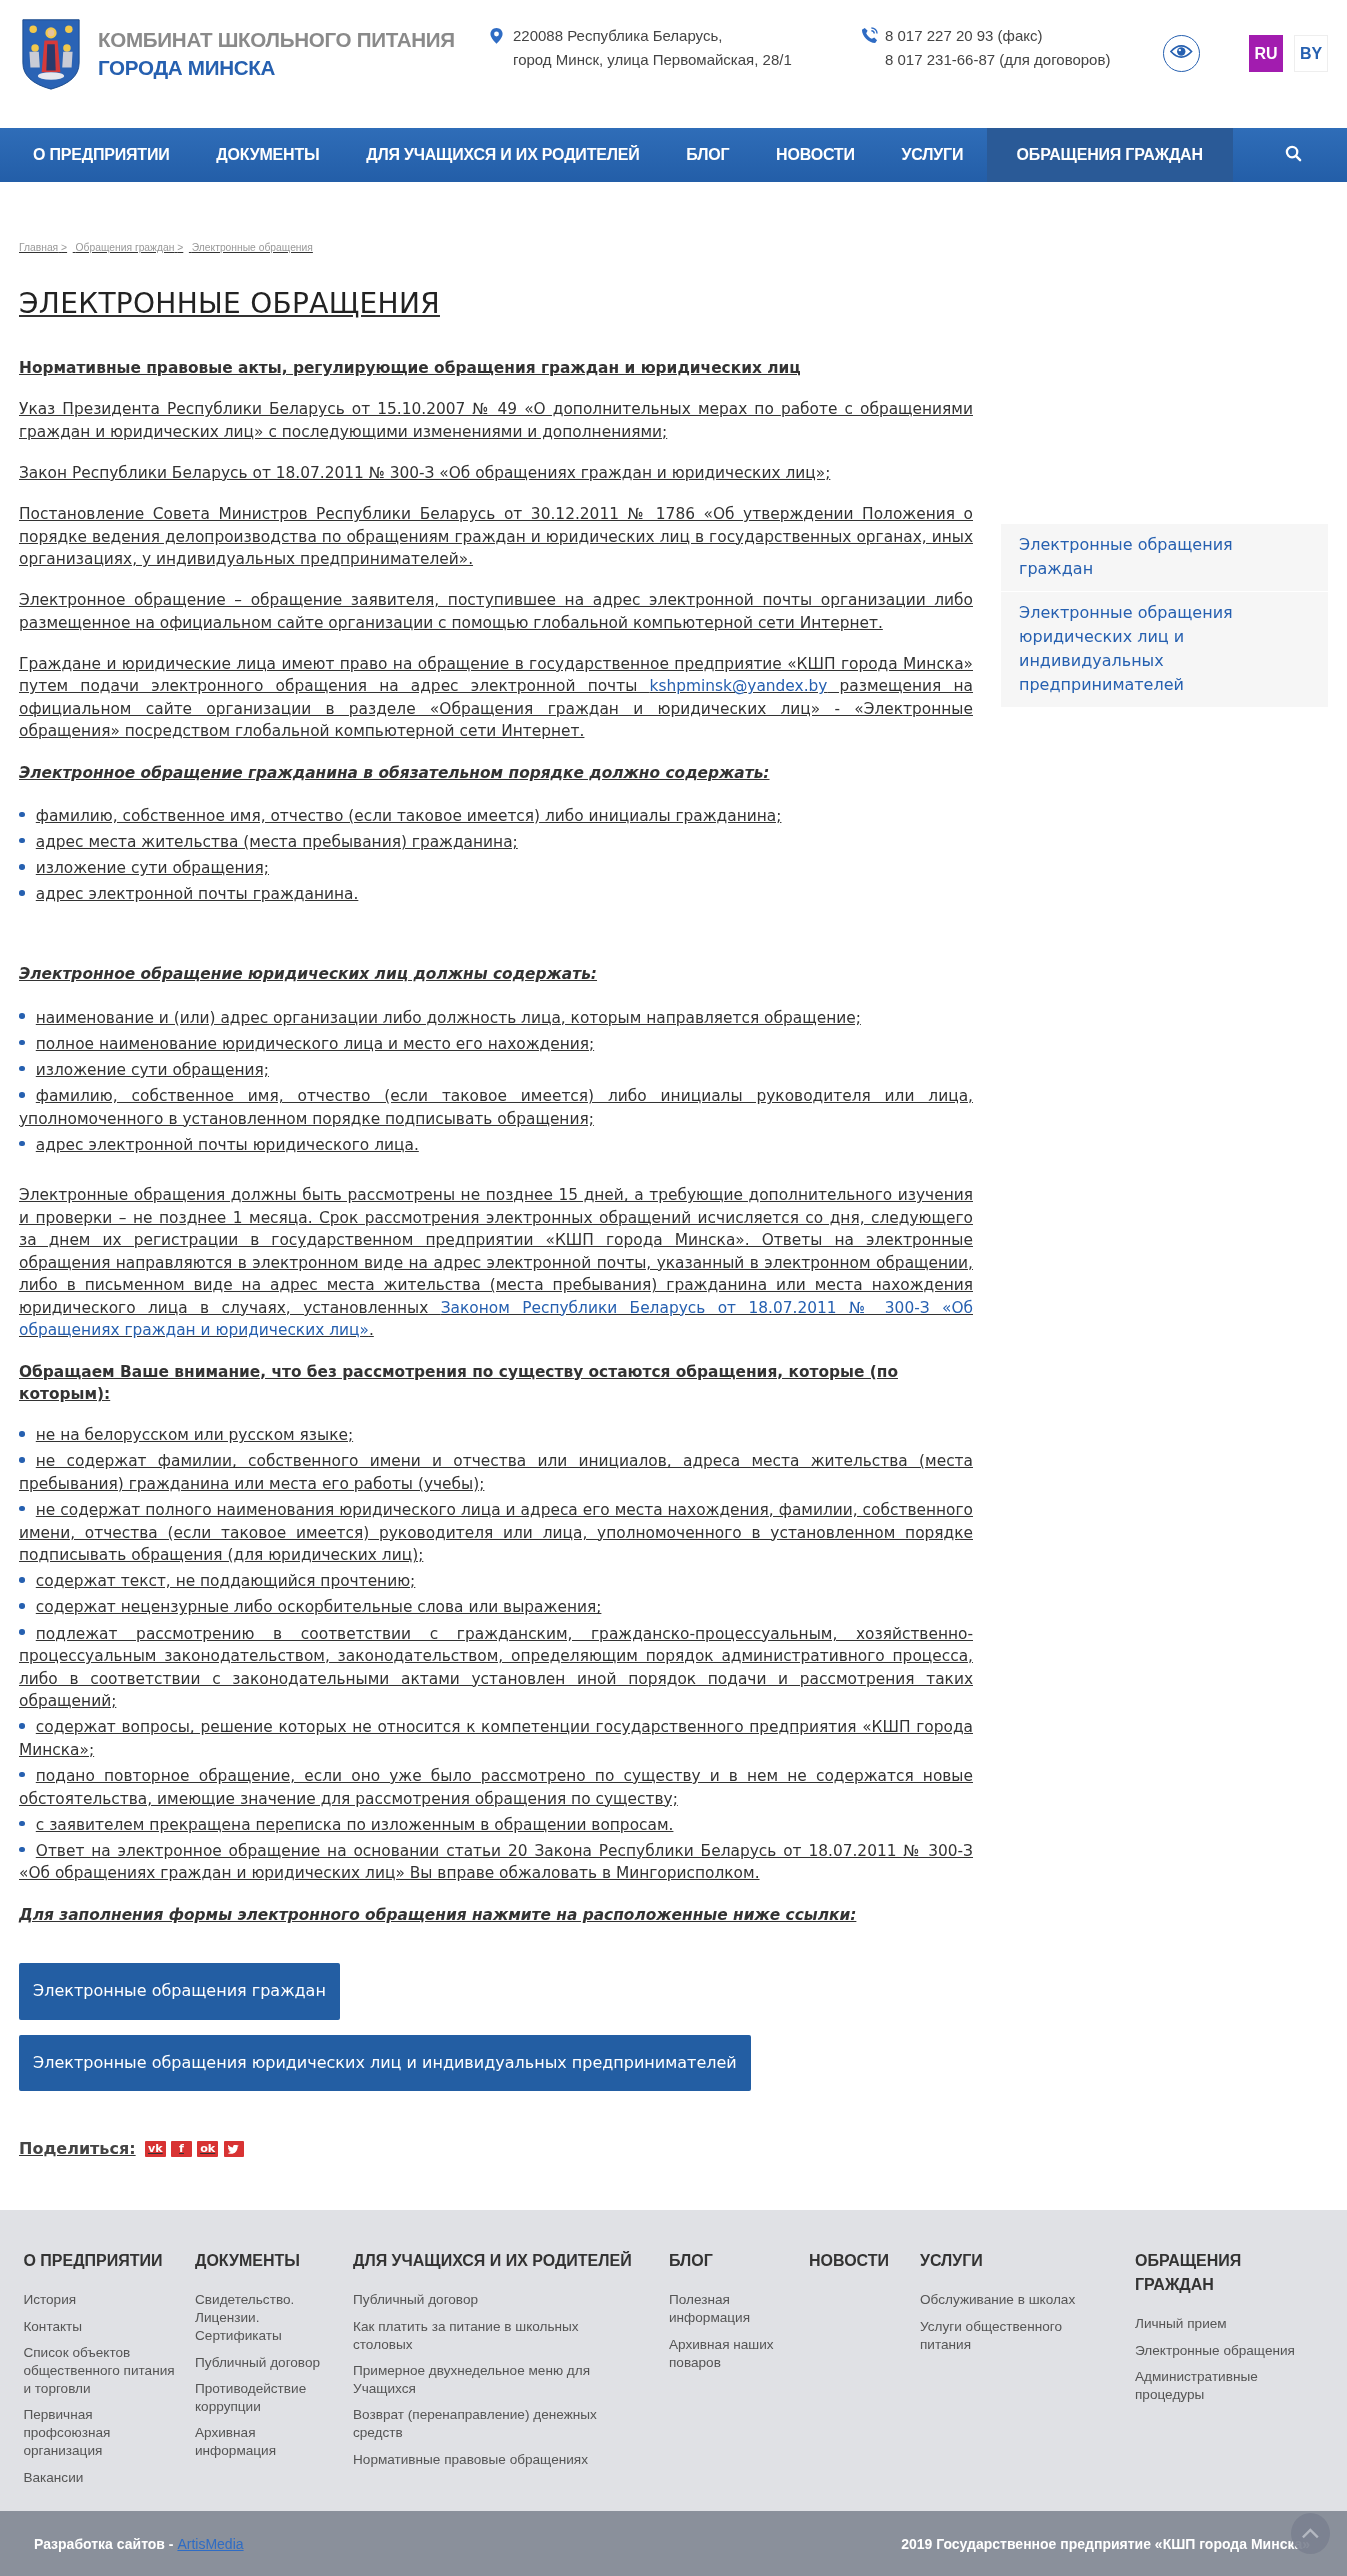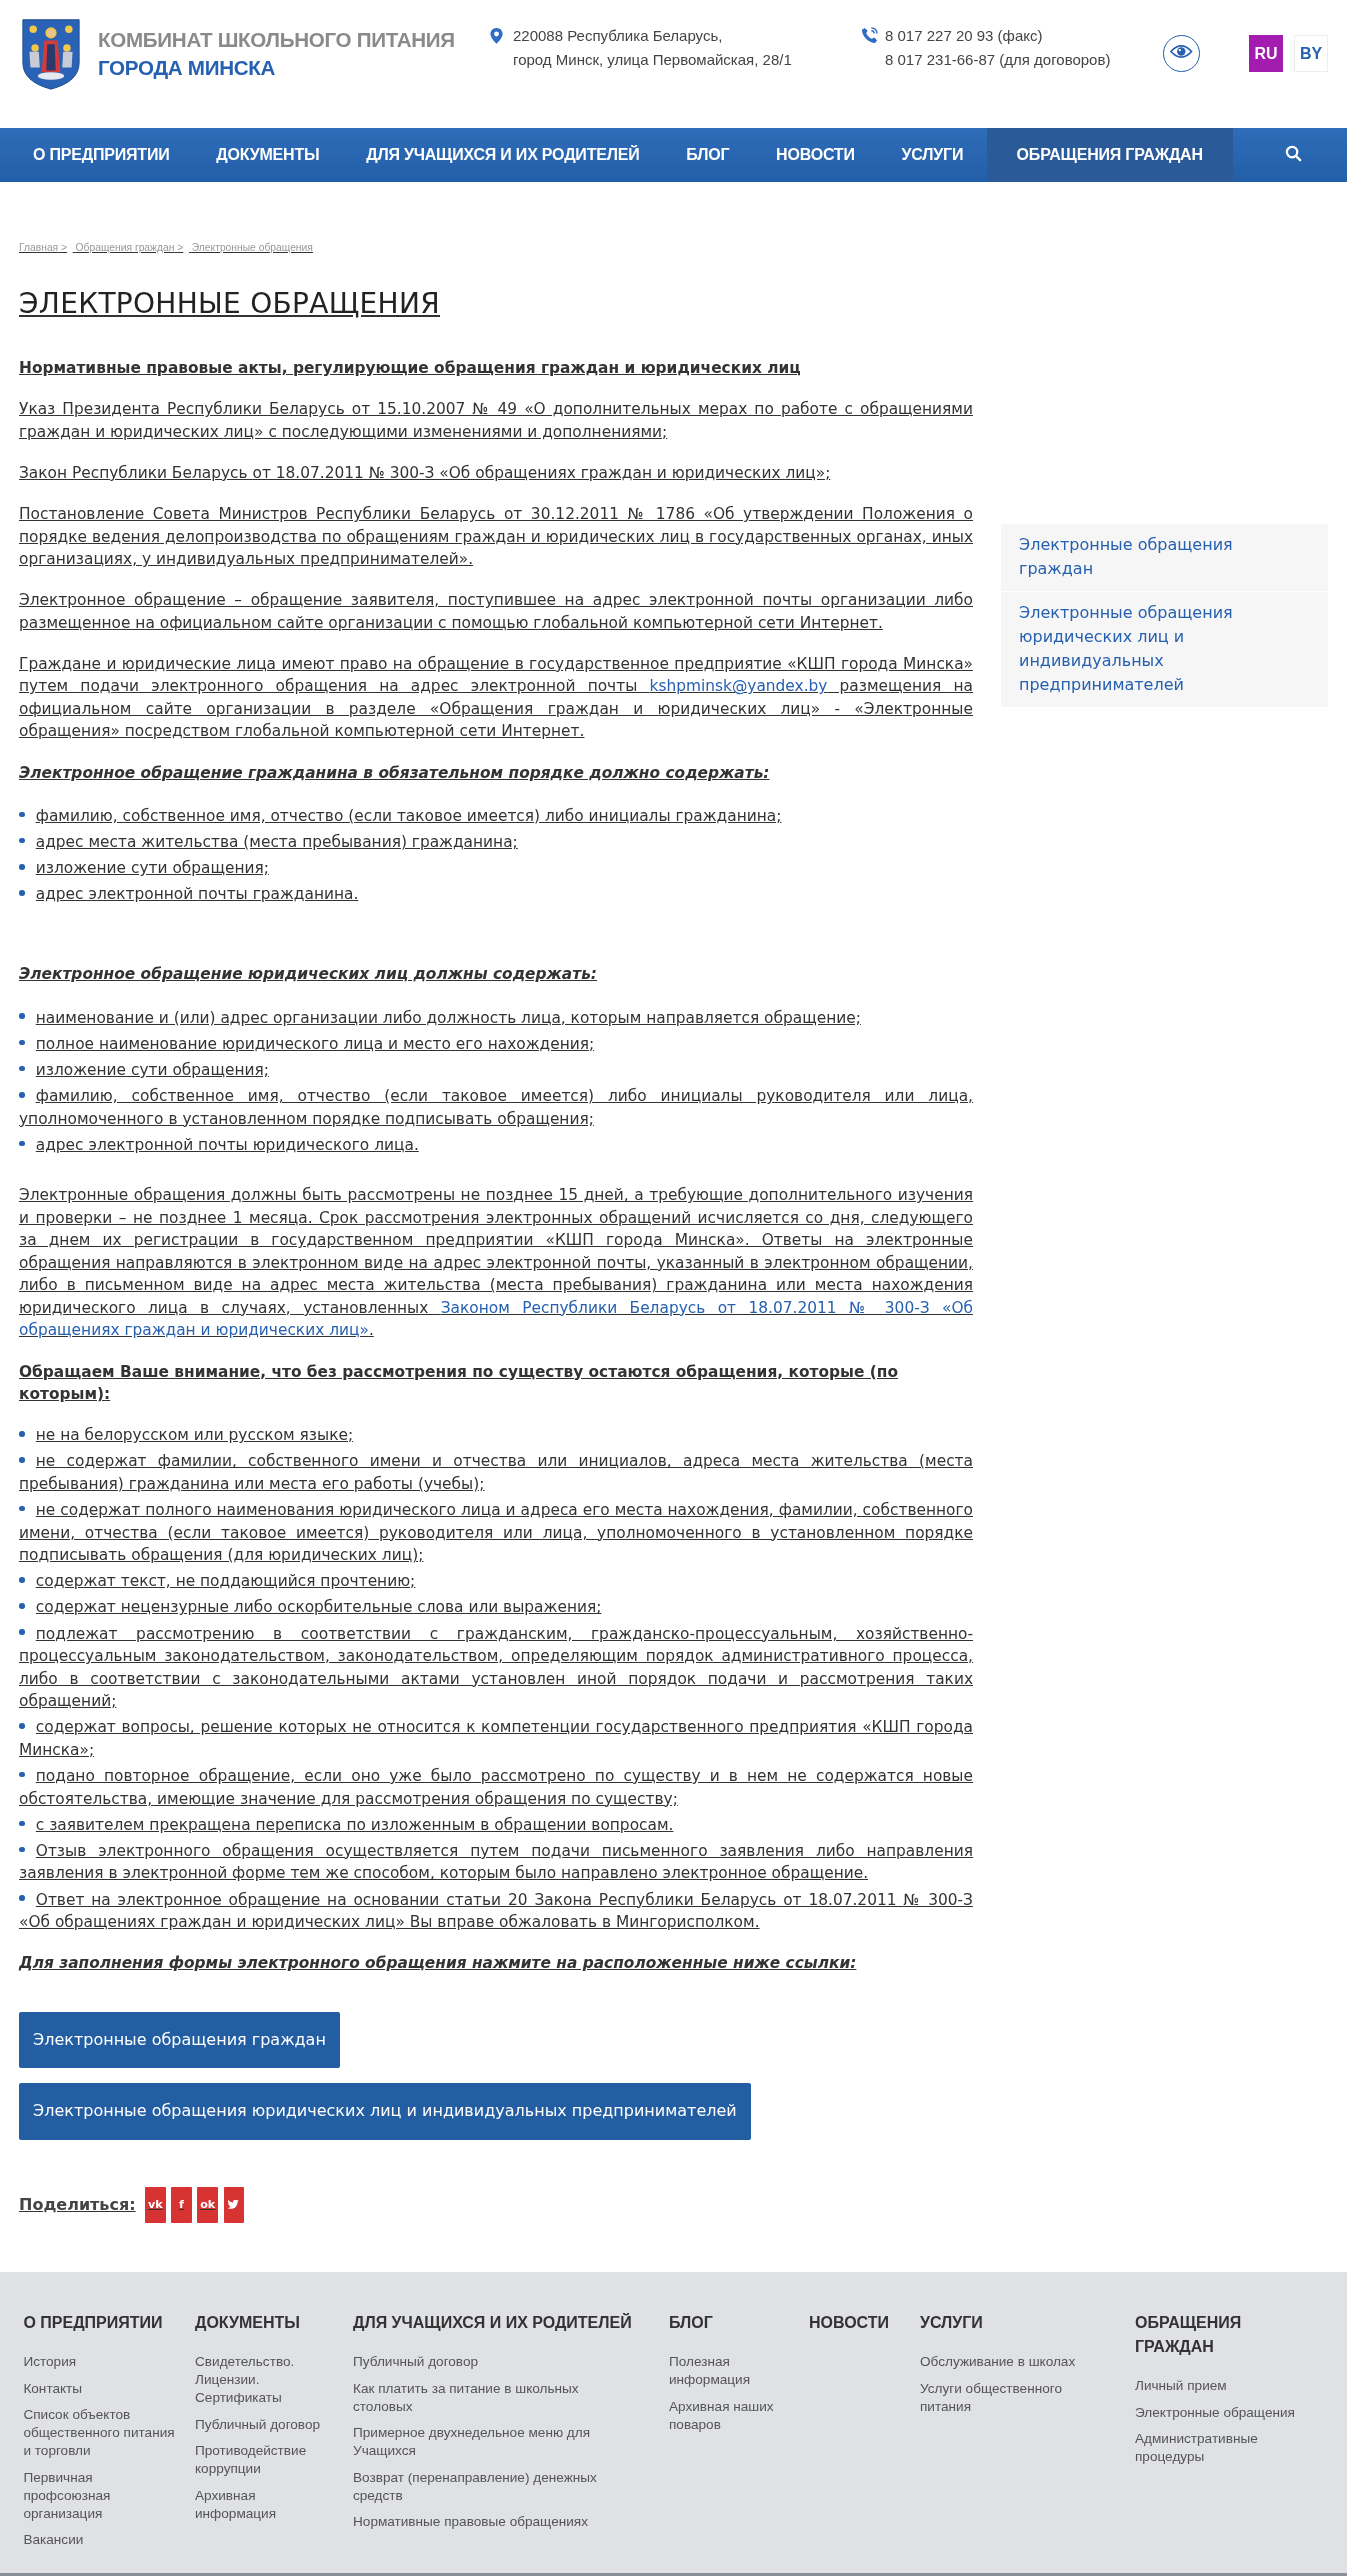--- a/index.html
+++ b/index.html
@@ -39,21 +39,21 @@
   .content .bold { font-weight: bold; }
   .content .bi { font-weight: bold; font-style: italic; margin-bottom: 20.6px; }
   .content a.link { color: #2660b0; }
   ul.bullets { list-style: none; margin-bottom: 18.7px; }
   ul.bullets li { text-align: justify; margin-bottom: 3.7px; position: relative; }
   ul.bullets li .dot { display: inline-block; width: 5.6px; height: 5.6px; border-radius: 50%; background: #2660b0; margin-right: 11.2px; vertical-align: middle; position: relative; top: -1.9px; }
   .spacer-lg { height: 39px; }
 
   .cta { display: inline-block; background: #235ea3; color: #fff; font-size: 16px; padding: 17px 14px; border-radius: 1.9px; margin-bottom: 15px; }
   .share { margin-top: 32px; display: flex; align-items: center; font-size: 16px; font-weight: bold; color: #444; }
-  .share .sicon { width: 20.6px; height: 36px; background: #d83333; color: #fff; font-size: 11.2px; font-weight: bold; display: inline-flex; align-items: center; justify-content: center; margin-left: 5.6px; border-radius: 0.9px; }
+  .share .sicon { width: 20.6px; height: 16px; background: #d83333; color: #fff; font-size: 11.2px; font-weight: bold; display: inline-flex; align-items: center; justify-content: center; margin-left: 5.6px; border-radius: 0.9px; }
   .share .sicon:first-of-type { margin-left: 9.4px; }
 
   .sidebar { position: absolute; left: 1001px; top: 342px; width: 327px; background: #f6f6f6; }
   .sidebar a { display: block; color: #2660b0; font-size: 16px; line-height: 24px; padding: 9.4px 18px; }
   .sidebar a + a { border-top: 0.9px solid #fff; }
 
   
   .footer { margin-top: 49px; background: #e0e1e5; height: 301px; position: relative; }
   .fcol { position: absolute; top: 39px; }
   .fcol h4 { font-size: 16px; font-weight: bold; color: #333; line-height: 24px; margin-bottom: 18.7px; font-family: "Liberation Sans", sans-serif; }
@@ -186,21 +186,20 @@
     <ul class="bullets">
       <li><span class="dot"></span><span>не на белорусском или русском языке;</span></li>
       <li><span class="dot"></span><span>не содержат фамилии, собственного имени и отчества или инициалов, адреса места жительства (места пребывания) гражданина или места его работы (учебы);</span></li>
       <li><span class="dot"></span><span>не содержат полного наименования юридического лица и адреса его места нахождения, фамилии, собственного имени, отчества (если таковое имеется) руководителя или лица, уполномоченного в установленном порядке подписывать обращения (для юридических лиц);</span></li>
       <li><span class="dot"></span><span>содержат текст, не поддающийся прочтению;</span></li>
       <li><span class="dot"></span><span>содержат нецензурные либо оскорбительные слова или выражения;</span></li>
       <li><span class="dot"></span><span>подлежат рассмотрению в соответствии с гражданским, гражданско-процессуальным, хозяйственно-процессуальным законодательством, законодательством, определяющим порядок административного процесса, либо в соответствии с законодательными актами установлен иной порядок подачи и рассмотрения таких обращений;</span></li>
       <li><span class="dot"></span><span>содержат вопросы, решение которых не относится к компетенции государственного предприятия «КШП города Минска»;</span></li>
       <li><span class="dot"></span><span>подано повторное обращение, если оно уже было рассмотрено по существу и в нем не содержатся новые обстоятельства, имеющие значение для рассмотрения обращения по существу;</span></li>
       <li><span class="dot"></span><span>с заявителем прекращена переписка по изложенным в обращении вопросам.</span></li>
-      <li><span class="dot"></span><span>Отзыв электронного обращения осуществляется путем подачи письменного заявления либо направления заявления в электронной форме тем же способом, которым было направлено электронное обращение.</span></li>
       <li><span class="dot"></span><span>Ответ на электронное обращение на основании статьи 20 Закона Республики Беларусь от 18.07.2011 № 300-З «Об обращениях граждан и юридических лиц» Вы вправе обжаловать в Мингорисполком.</span></li>
     </ul>
 
     <p class="bi" style="margin-bottom:37px;">Для заполнения формы электронного обращения нажмите на расположенные ниже ссылки:</p>
 
     <div><a class="cta">Электронные обращения граждан</a></div>
     <div><a class="cta">Электронные обращения юридических лиц и индивидуальных предпринимателей</a></div>
 
     <div class="share">
       <span>Поделиться:</span>

